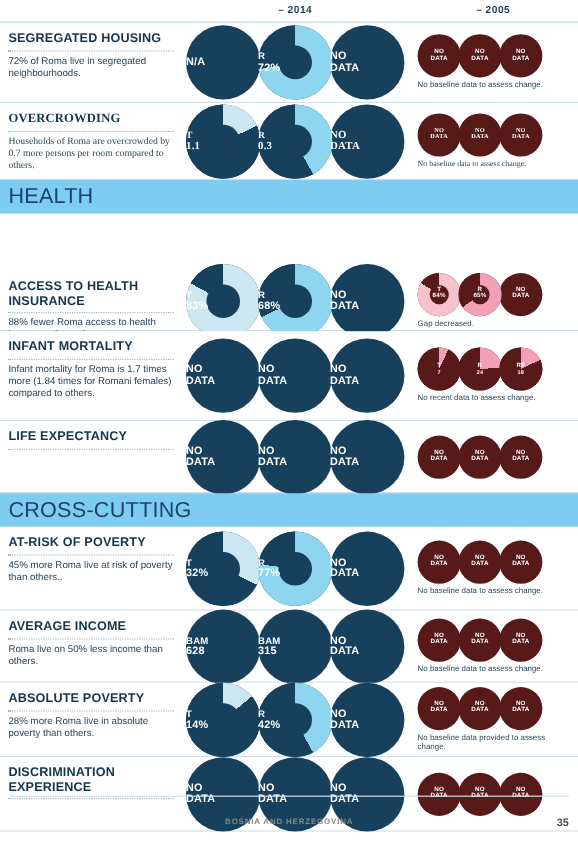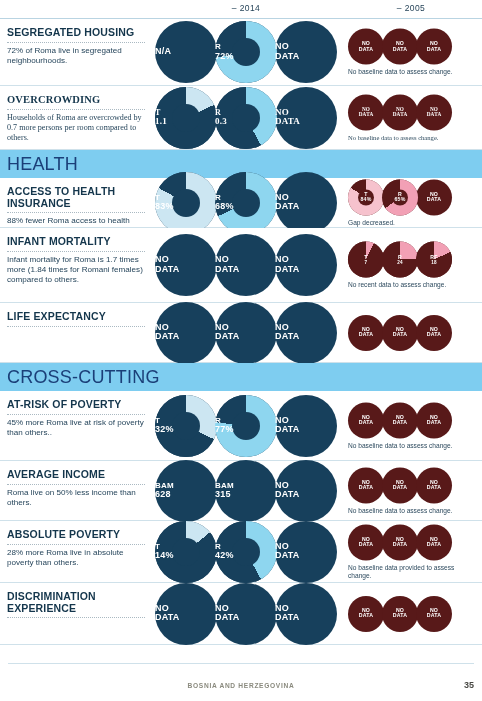--- a/index.html
+++ b/index.html
@@ -14,21 +14,21 @@
   }
   .page{position:relative;width:482px;height:701px;box-sizing:border-box;}
 
   
   .colhead{
     position:relative;height:18px;
     border-bottom:1px solid #b9d4e2;
   }
   .colhead .h{
     position:absolute;top:3px;
-    font-size:8.5px;font-weight:normal;letter-spacing:.4px;
+    font-size:8.5px;font-weight:bold;letter-spacing:.4px;
     color:#1d3c52;white-space:nowrap;
   }
   .colhead .h.c2014{left:0;width:182px;text-align:center;left:155px;}
   .colhead .h.c2005{left:340px;width:142px;text-align:center;}
 
   
   .row{
     position:relative;
     border-bottom:1px solid #cfe1ea;
     box-sizing:border-box;
@@ -224,21 +224,21 @@
             <div class="smc" style="background: rgb(88, 25, 25);">
               <div class="lbl"><span>NO<br>DATA</span></div>
             </div>
           </div>
           <div class="note2005">No baseline data to assess change.</div>
         </div>
       </div>
       <div class="banner" style="background: rgb(126, 205, 240);">
         <div class="btxt" style="color: rgb(27, 63, 120);">HEALTH</div>
       </div>
-      <div class="row" style="height: 50px; border-bottom-color: rgb(207, 225, 234);">
+      <div class="row" style="height: 50px; border-bottom-color: rgb(207, 225, 234); margin-top: 48px;">
         <div class="rowtext">
           <div class="rowtitle">ACCESS TO HEALTH INSURANCE</div>
           <div class="dotline"></div>
           <div class="rowdesc">88% fewer Roma access to health insurance than others.</div>
         </div>
         <div class="circles2014">
           <div class="bigc" style="background: rgb(23, 64, 92);">
             <div class="ring" style="background: conic-gradient(rgb(204, 230, 242) 0%, rgb(204, 230, 242) 83%, rgb(23, 64, 92) 83%, rgb(23, 64, 92) 100%);"></div>
             <div class="hole" style="background: rgb(23, 64, 92);"></div>
             <div class="lbl"><span class="key">T</span><span>83%</span></div>

